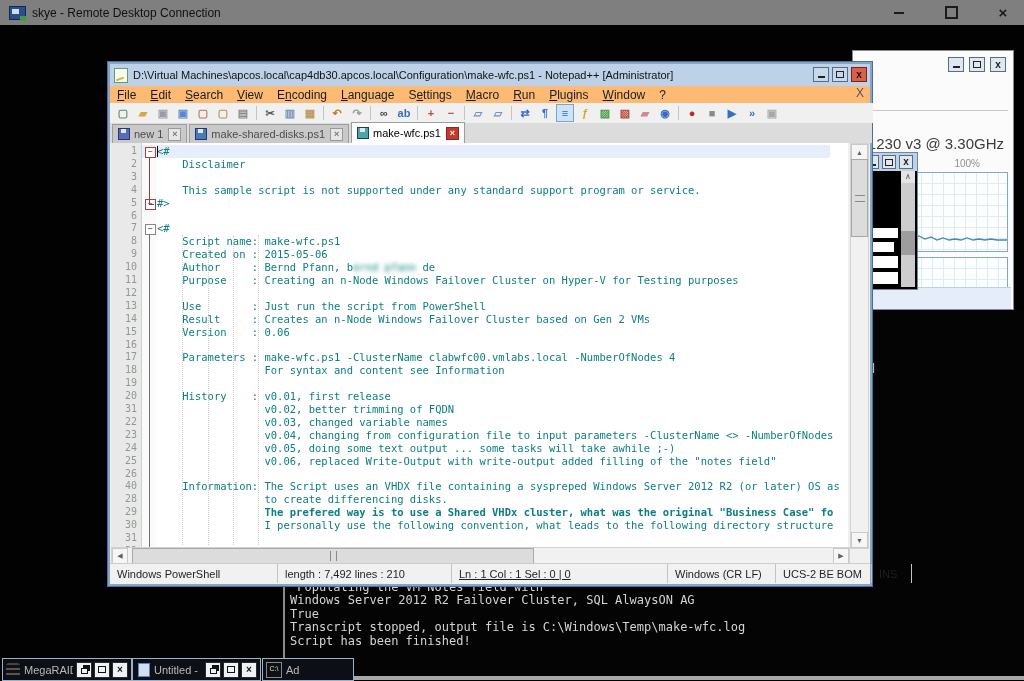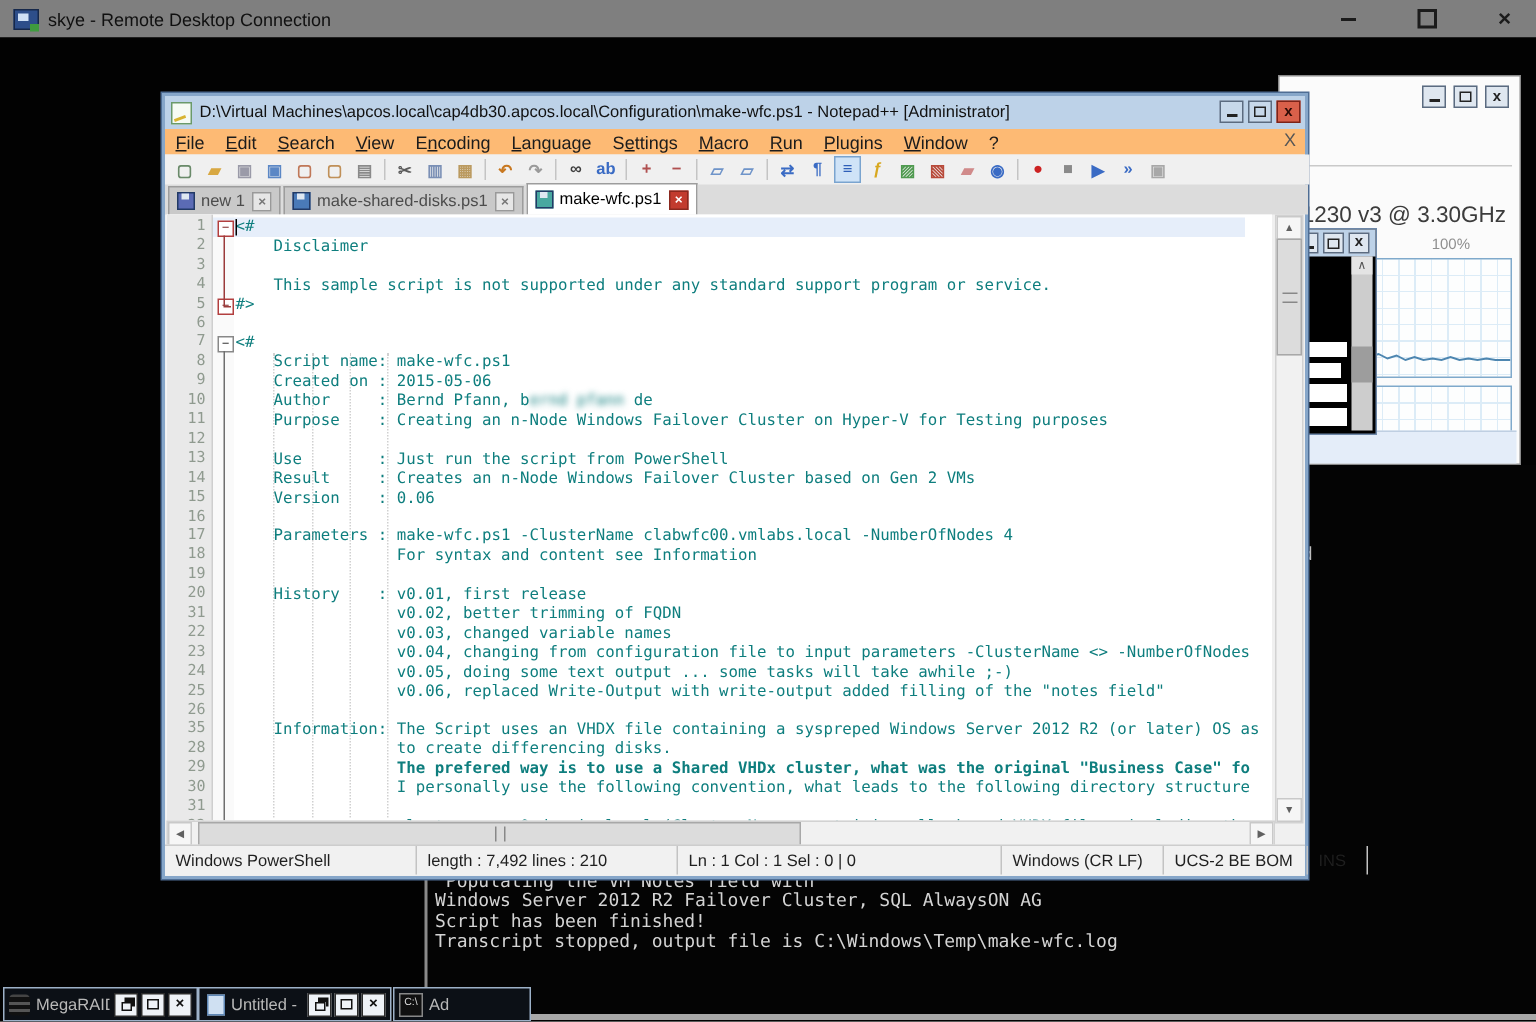--- a/index.html
+++ b/index.html
@@ -194,21 +194,21 @@
   <div class="mc-bar" style="left:38px;top:103px;width:29px;height:12px;"></div>
   <div class="mc-bar" style="left:38px;top:119px;width:29px;height:12px;"></div>
   <div id="mc-scroll">
     <div id="mc-up">∧</div>
     <div id="mc-thumb"></div>
   </div>
 </div>
 
 <div class="abs" id="bigcon"></div>
 <div class="abs" id="con-d">d</div>
-<div class="abs" id="con-lines"><div> Populating the VM Notes field with</div><div>Windows Server 2012 R2 Failover Cluster, SQL AlwaysON AG</div><div>Script has been finished!</div><div>Transcript stopped, output file is C:\Windows\Temp\make-wfc.log</div></div>
+<div class="abs" id="con-lines"><div> Populating the VM Notes field with</div><div>Windows Server 2012 R2 Failover Cluster, SQL AlwaysON AG</div><div>True</div><div>Transcript stopped, output file is C:\Windows\Temp\make-wfc.log</div><div>Script has been finished!</div></div>
 <div class="abs" id="bigcon-bottom"></div>
 
 <div id="miniwins">
     <div class="miniwin" style="left: 2px; width: 128px;">
       <span class="mw-icon ic-megaraid"></span>
       <span class="mw-label">MegaRAID ...</span>
       <div class="mw-btns">
         <div class="mw-btn">
           <span class="g-restore"></span>
         </div>
@@ -448,21 +448,21 @@
         <div class="ed-num" style="top: 272.9px;">22</div>
         <div class="ed-line" style="top: 272.9px;">                 v0.03, changed variable names</div>
         <div class="ed-num" style="top: 285.8px;">23</div>
         <div class="ed-line" style="top: 285.8px;">                 v0.04, changing from configuration file to input parameters -ClusterName &lt;&gt; -NumberOfNodes</div>
         <div class="ed-num" style="top: 298.7px;">24</div>
         <div class="ed-line" style="top: 298.7px;">                 v0.05, doing some text output ... some tasks will take awhile ;-)</div>
         <div class="ed-num" style="top: 311.6px;">25</div>
         <div class="ed-line" style="top: 311.6px;">                 v0.06, replaced Write-Output with write-output added filling of the "notes field"</div>
         <div class="ed-num" style="top: 324.5px;">26</div>
         <div class="ed-line" style="top: 324.5px;"></div>
-        <div class="ed-num" style="top: 337.4px;">35</div>
+        <div class="ed-num" style="top: 337.4px;">40</div>
         <div class="ed-line" style="top: 337.4px;">    Information: The Script uses an VHDX file containing a syspreped Windows Server 2012 R2 (or later) OS as</div>
         <div class="ed-num" style="top: 350.3px;">28</div>
         <div class="ed-line" style="top: 350.3px;">                 to create differencing disks.</div>
         <div class="ed-num" style="top: 363.2px;">29</div>
         <div class="ed-line" style="top: 363.2px; font-weight: bold;">                 The prefered way is to use a Shared VHDx cluster, what was the original "Business Case" fo</div>
         <div class="ed-num" style="top: 376.1px;">30</div>
         <div class="ed-line" style="top: 376.1px;">                 I personally use the following convention, what leads to the following directory structure</div>
         <div class="ed-num" style="top: 389px;">31</div>
         <div class="ed-line" style="top: 389px;"></div>
         <div class="ed-num" style="top: 401.9px;">32</div>
@@ -489,18 +489,18 @@
     <div class="sb-arrow" style="left:0;top:0;width:14px;height:14px;">◀</div>
     <div class="sb-thumb" style="left:20px;top:0;width:400px;height:14px;">
         <span class="grip-v"></span>
       </div>
     <div class="sb-arrow" style="right:0;top:0;width:14px;height:14px;">▶</div>
   </div>
 
   <div id="npp-status">
       <div class="st-seg" style="width: 160px;">Windows PowerShell</div>
       <div class="st-seg" style="width: 166px;">length : 7,492    lines : 210</div>
-      <div class="st-seg" style="width: 208px;">Ln : 1    Col : 1    Sel : 0 | 0</div>
+      <div class="st-seg" style="width: 208px; text-decoration: underline;">Ln : 1    Col : 1    Sel : 0 | 0</div>
       <div class="st-seg" style="width: 100px;">Windows (CR LF)</div>
       <div class="st-seg" style="width: 88px;">UCS-2 BE BOM</div>
       <div class="st-seg" style="width: 32px;">INS</div>
     </div>
 </div>
 
 </body></html>

